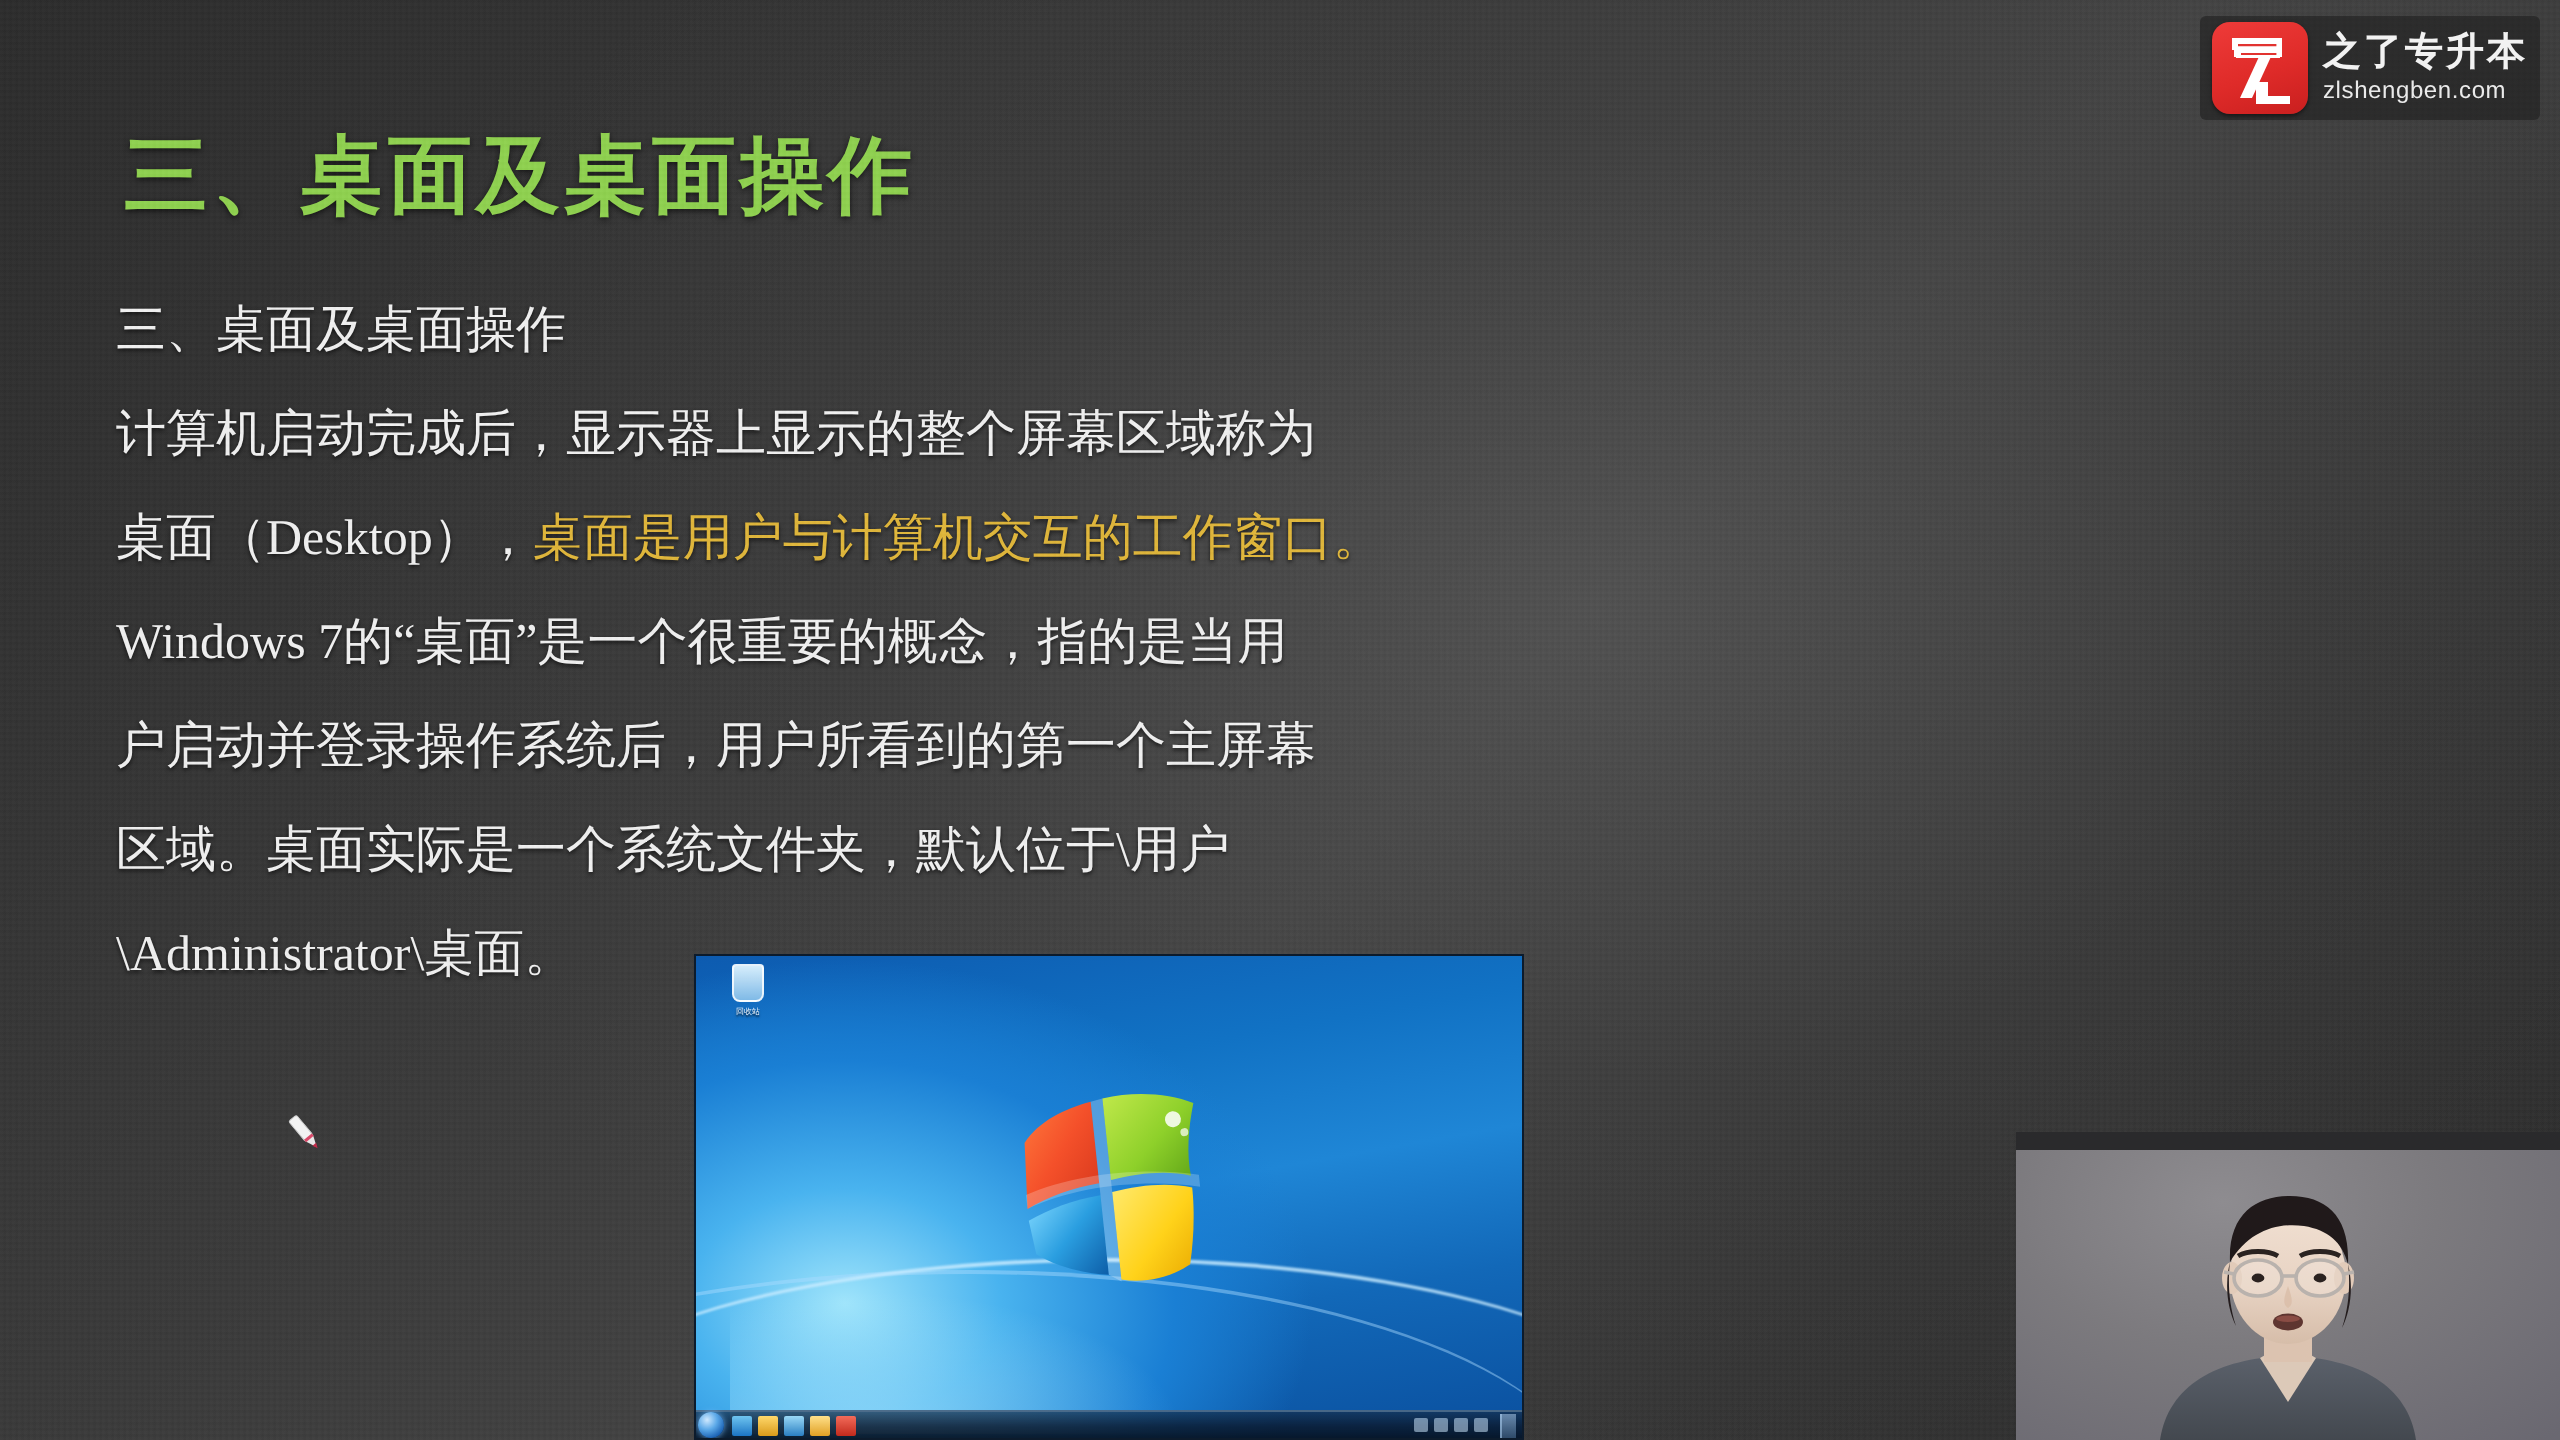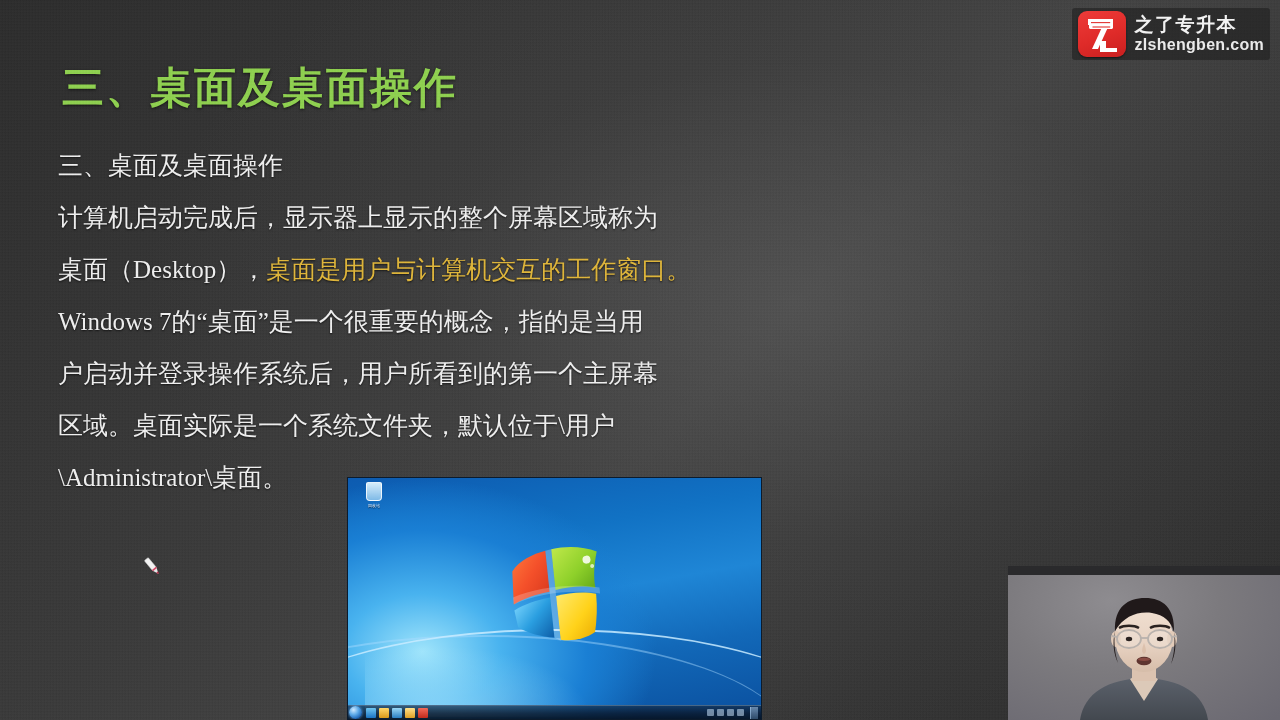--- a/index.html
+++ b/index.html
@@ -46,21 +46,21 @@
   }
   #logo-mark svg { position:absolute; left:0; top:0; }
   #logo-text { display:flex; flex-direction:column; line-height:1; }
   #logo-cn {
     font-family:"Liberation Sans", sans-serif;
     font-size:19px; font-weight:bold; color:#f2f2f2;
     letter-spacing:1.5px;
   }
   #logo-url {
     font-family:"Liberation Sans", sans-serif;
-    font-size:16px; font-weight:bold; color:#eaeaea;
+    font-size:12px; font-weight:normal; color:#eaeaea;
     letter-spacing:0.3px; margin-top:3px;
   }
 
   
   #title {
     position:absolute; left:62px; top:60px;
     font-family:"Liberation Sans", sans-serif;
     font-size:42px; font-weight:bold;
     color:#8fd14f;
     letter-spacing:2px;

